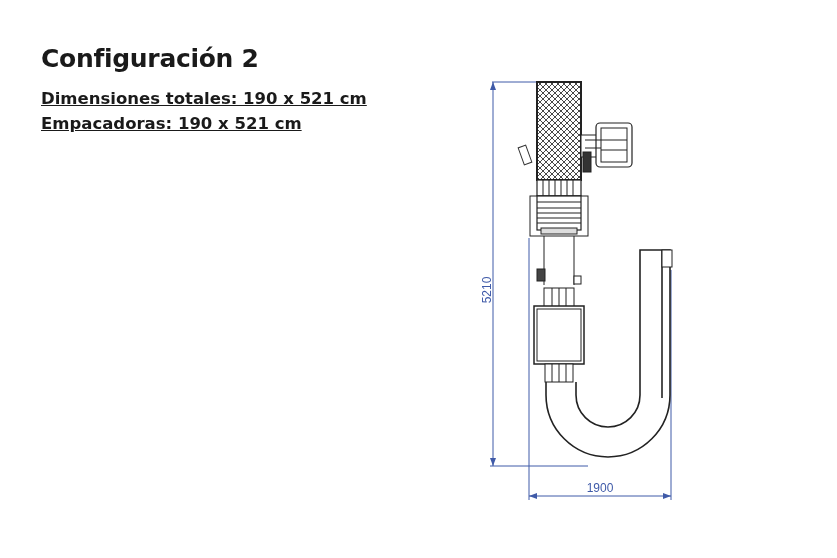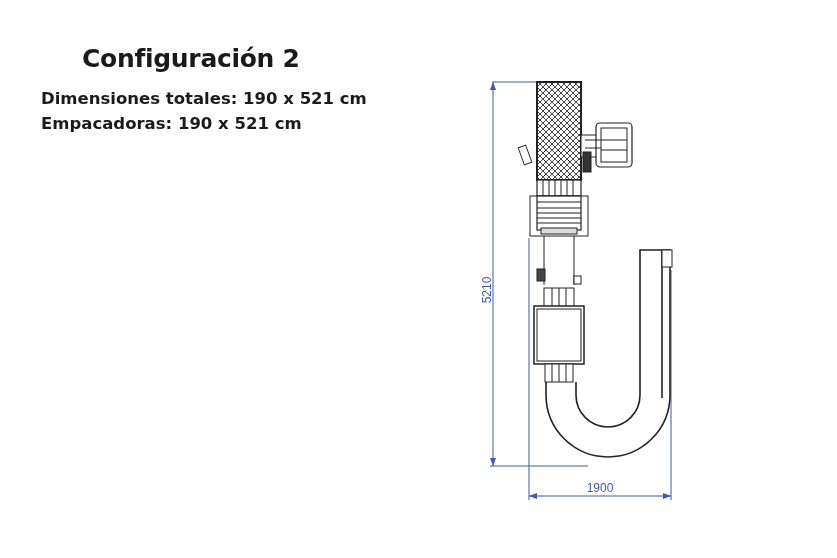--- a/index.html
+++ b/index.html
@@ -1,18 +1,18 @@
 <!DOCTYPE html>
 <html><head>
   <meta charset="utf-8">
   <style>
     html, body { margin: 0; padding: 0; background: #ffffff; }
     body { width: 837px; height: 558px; position: relative; overflow: hidden; font-family: "DejaVu Sans", sans-serif; }
-    .title { position: absolute; left: 41px; top: 44px; font-size: 25px; font-weight: bold; color: #1a1a1a; letter-spacing: -0.3px; margin-left: 41px; }
-    .line { position: absolute; left: 41px; font-size: 16.5px; font-weight: bold; color: #1a1a1a; }
+    .title { position: absolute; left: 41px; top: 44px; font-size: 25px; font-weight: bold; color: #1a1a1a; letter-spacing: -0.3px; }
+    .line { position: absolute; left: 41px; font-size: 16.5px; font-weight: bold; color: #1a1a1a; text-decoration: underline; }
     .line1 { top: 89px; }
     .line2 { top: 114px; text-align: center; }
     svg.drawing { position: absolute; left: 0; top: 0; }
     .dimtext { font-family: "Liberation Sans", sans-serif; font-size: 12px; fill: #3f5aa8; }
   </style>
 </head>
 <body>
 
 <div class="title">Configuración 2</div>
 <div class="line line1">Dimensiones totales: 190 x 521 cm</div>

